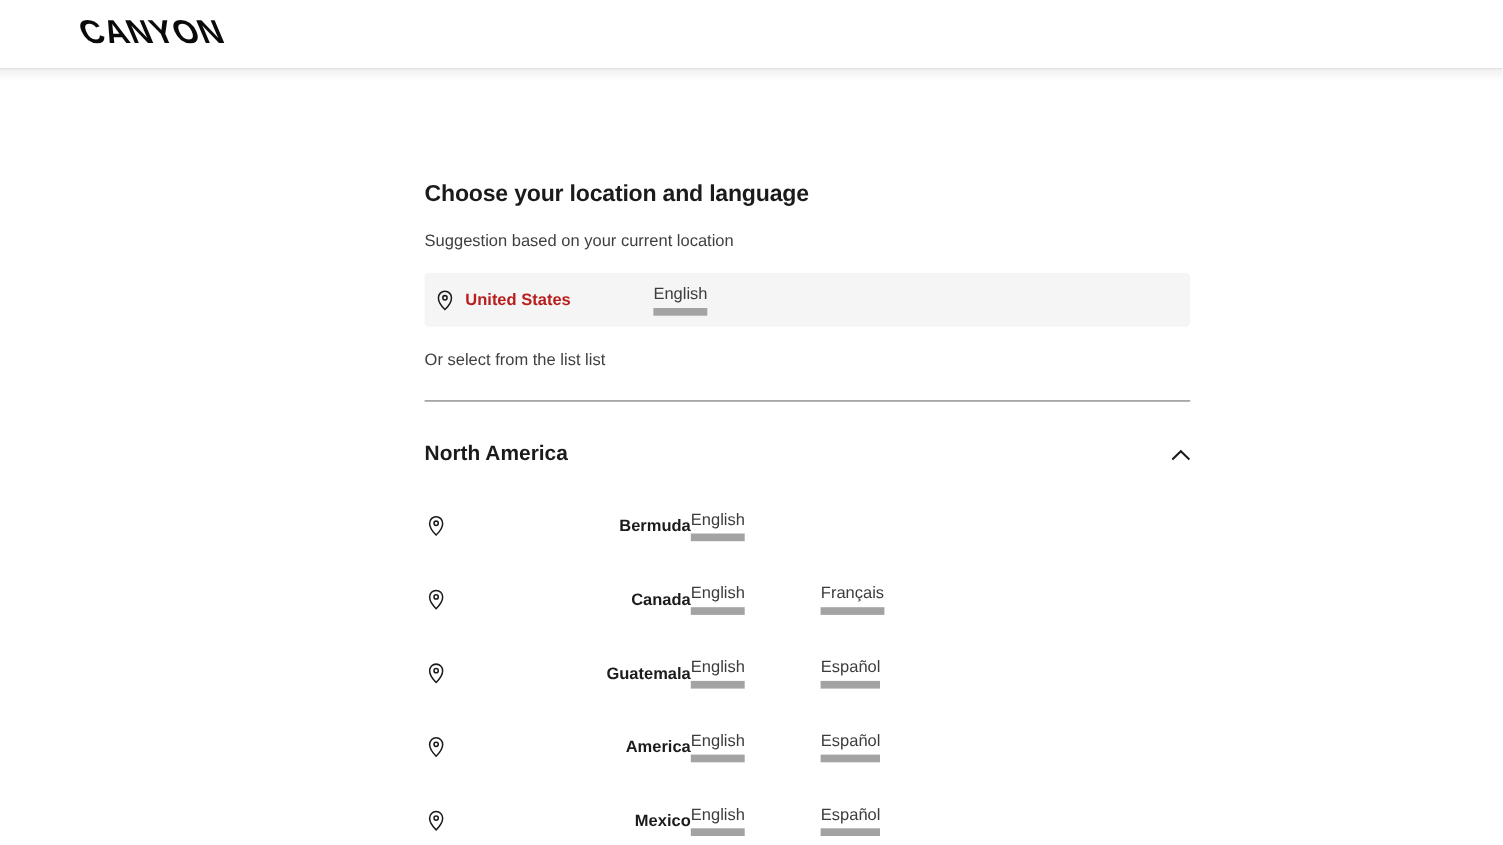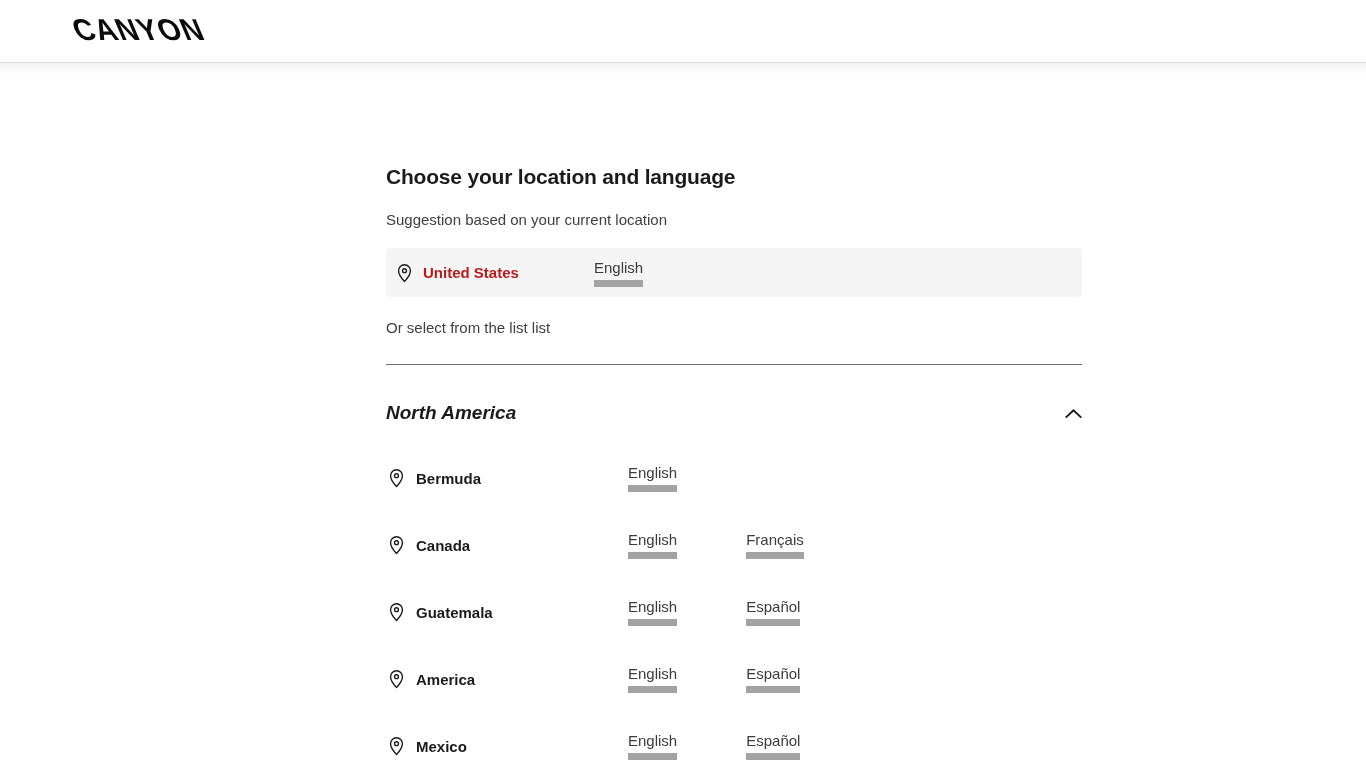--- a/index.html
+++ b/index.html
@@ -118,37 +118,36 @@
     margin: 28px 0 0 0;
   }
 
   
   .region-header {
     margin-top: 37px;
     display: flex;
     align-items: center;
     justify-content: space-between;
     cursor: pointer;
-    font-style: italic;
   }
   .region-name {
     font-size: 19px;
     line-height: 22px;
     font-weight: 700;
     color: #1b1b1b;
   }
   .chevron-icon {
     width: 17px;
     height: 11px;
     color: #1b1b1b;
   }
   .chevron-icon svg { display: block; width: 100%; height: 100%; }
 
   
-  .country-list { margin-top: 43px; }
+  .country-list { margin-top: 43px; text-align: right; }
   .country-row {
     display: flex;
     align-items: center;
     height: 22px;
     margin-bottom: 45px;
     padding-left: 3px;
   }
   .country-row:last-child { margin-bottom: 16px; }
   .country-row .country-name {
     margin-left: 12px;

